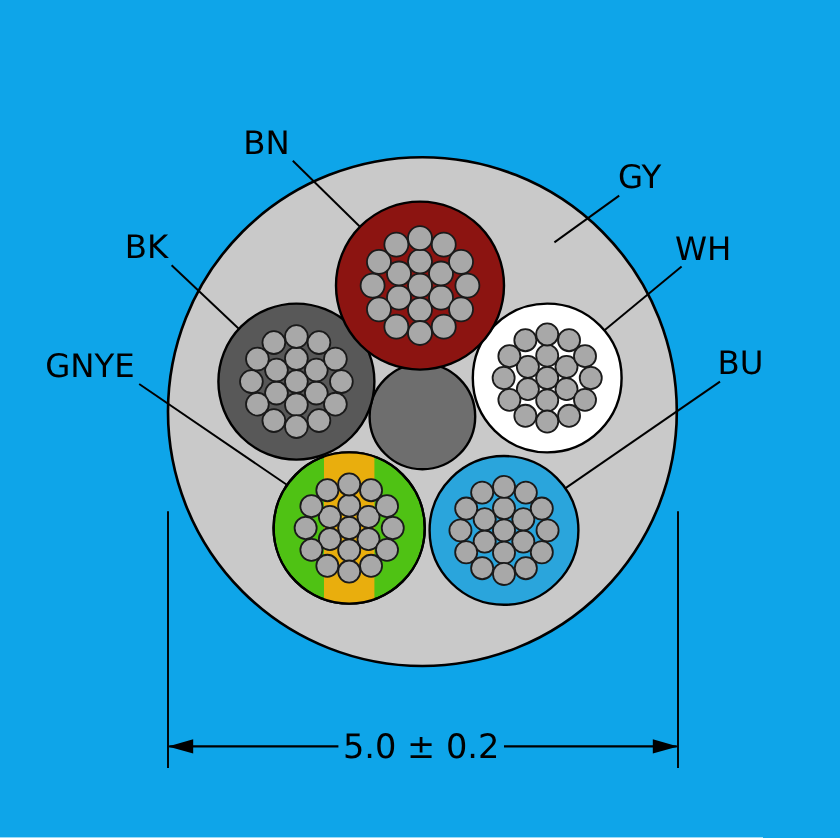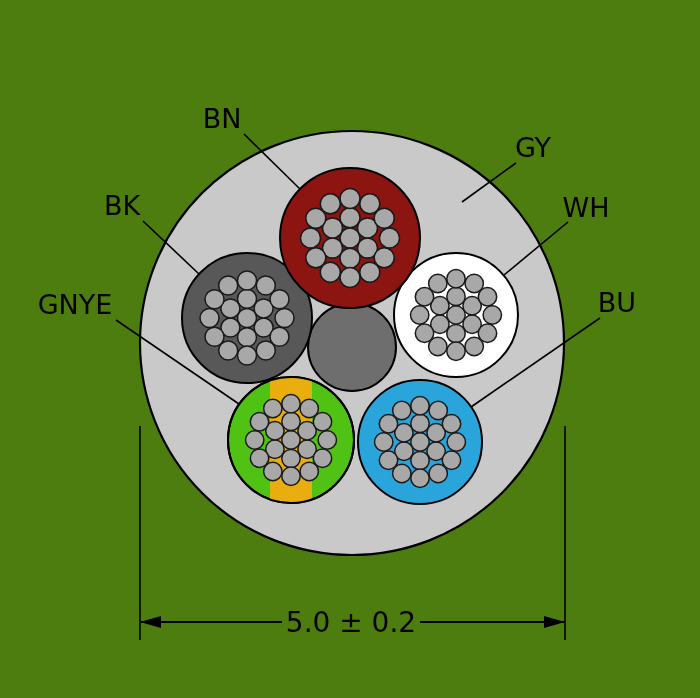--- a/index.html
+++ b/index.html
@@ -5,21 +5,21 @@
   html, body {
     margin: 0;
     padding: 0;
     background: #ffffff;
     font-family: "DejaVu Sans", "Liberation Sans", sans-serif;
   }
   .canvas {
     position: relative;
     width: 700px;
     height: 698px;
-    background: #4d7c0f;
+    background: #0ea5e9;
     overflow: hidden;
   }
   svg text {
     font-family: "DejaVu Sans", "Liberation Sans", sans-serif;
     fill: #000000;
   }
   .wire-label { font-size: 27px; }
   .dim-label  { font-size: 28px; }
 </style>
 </head>

